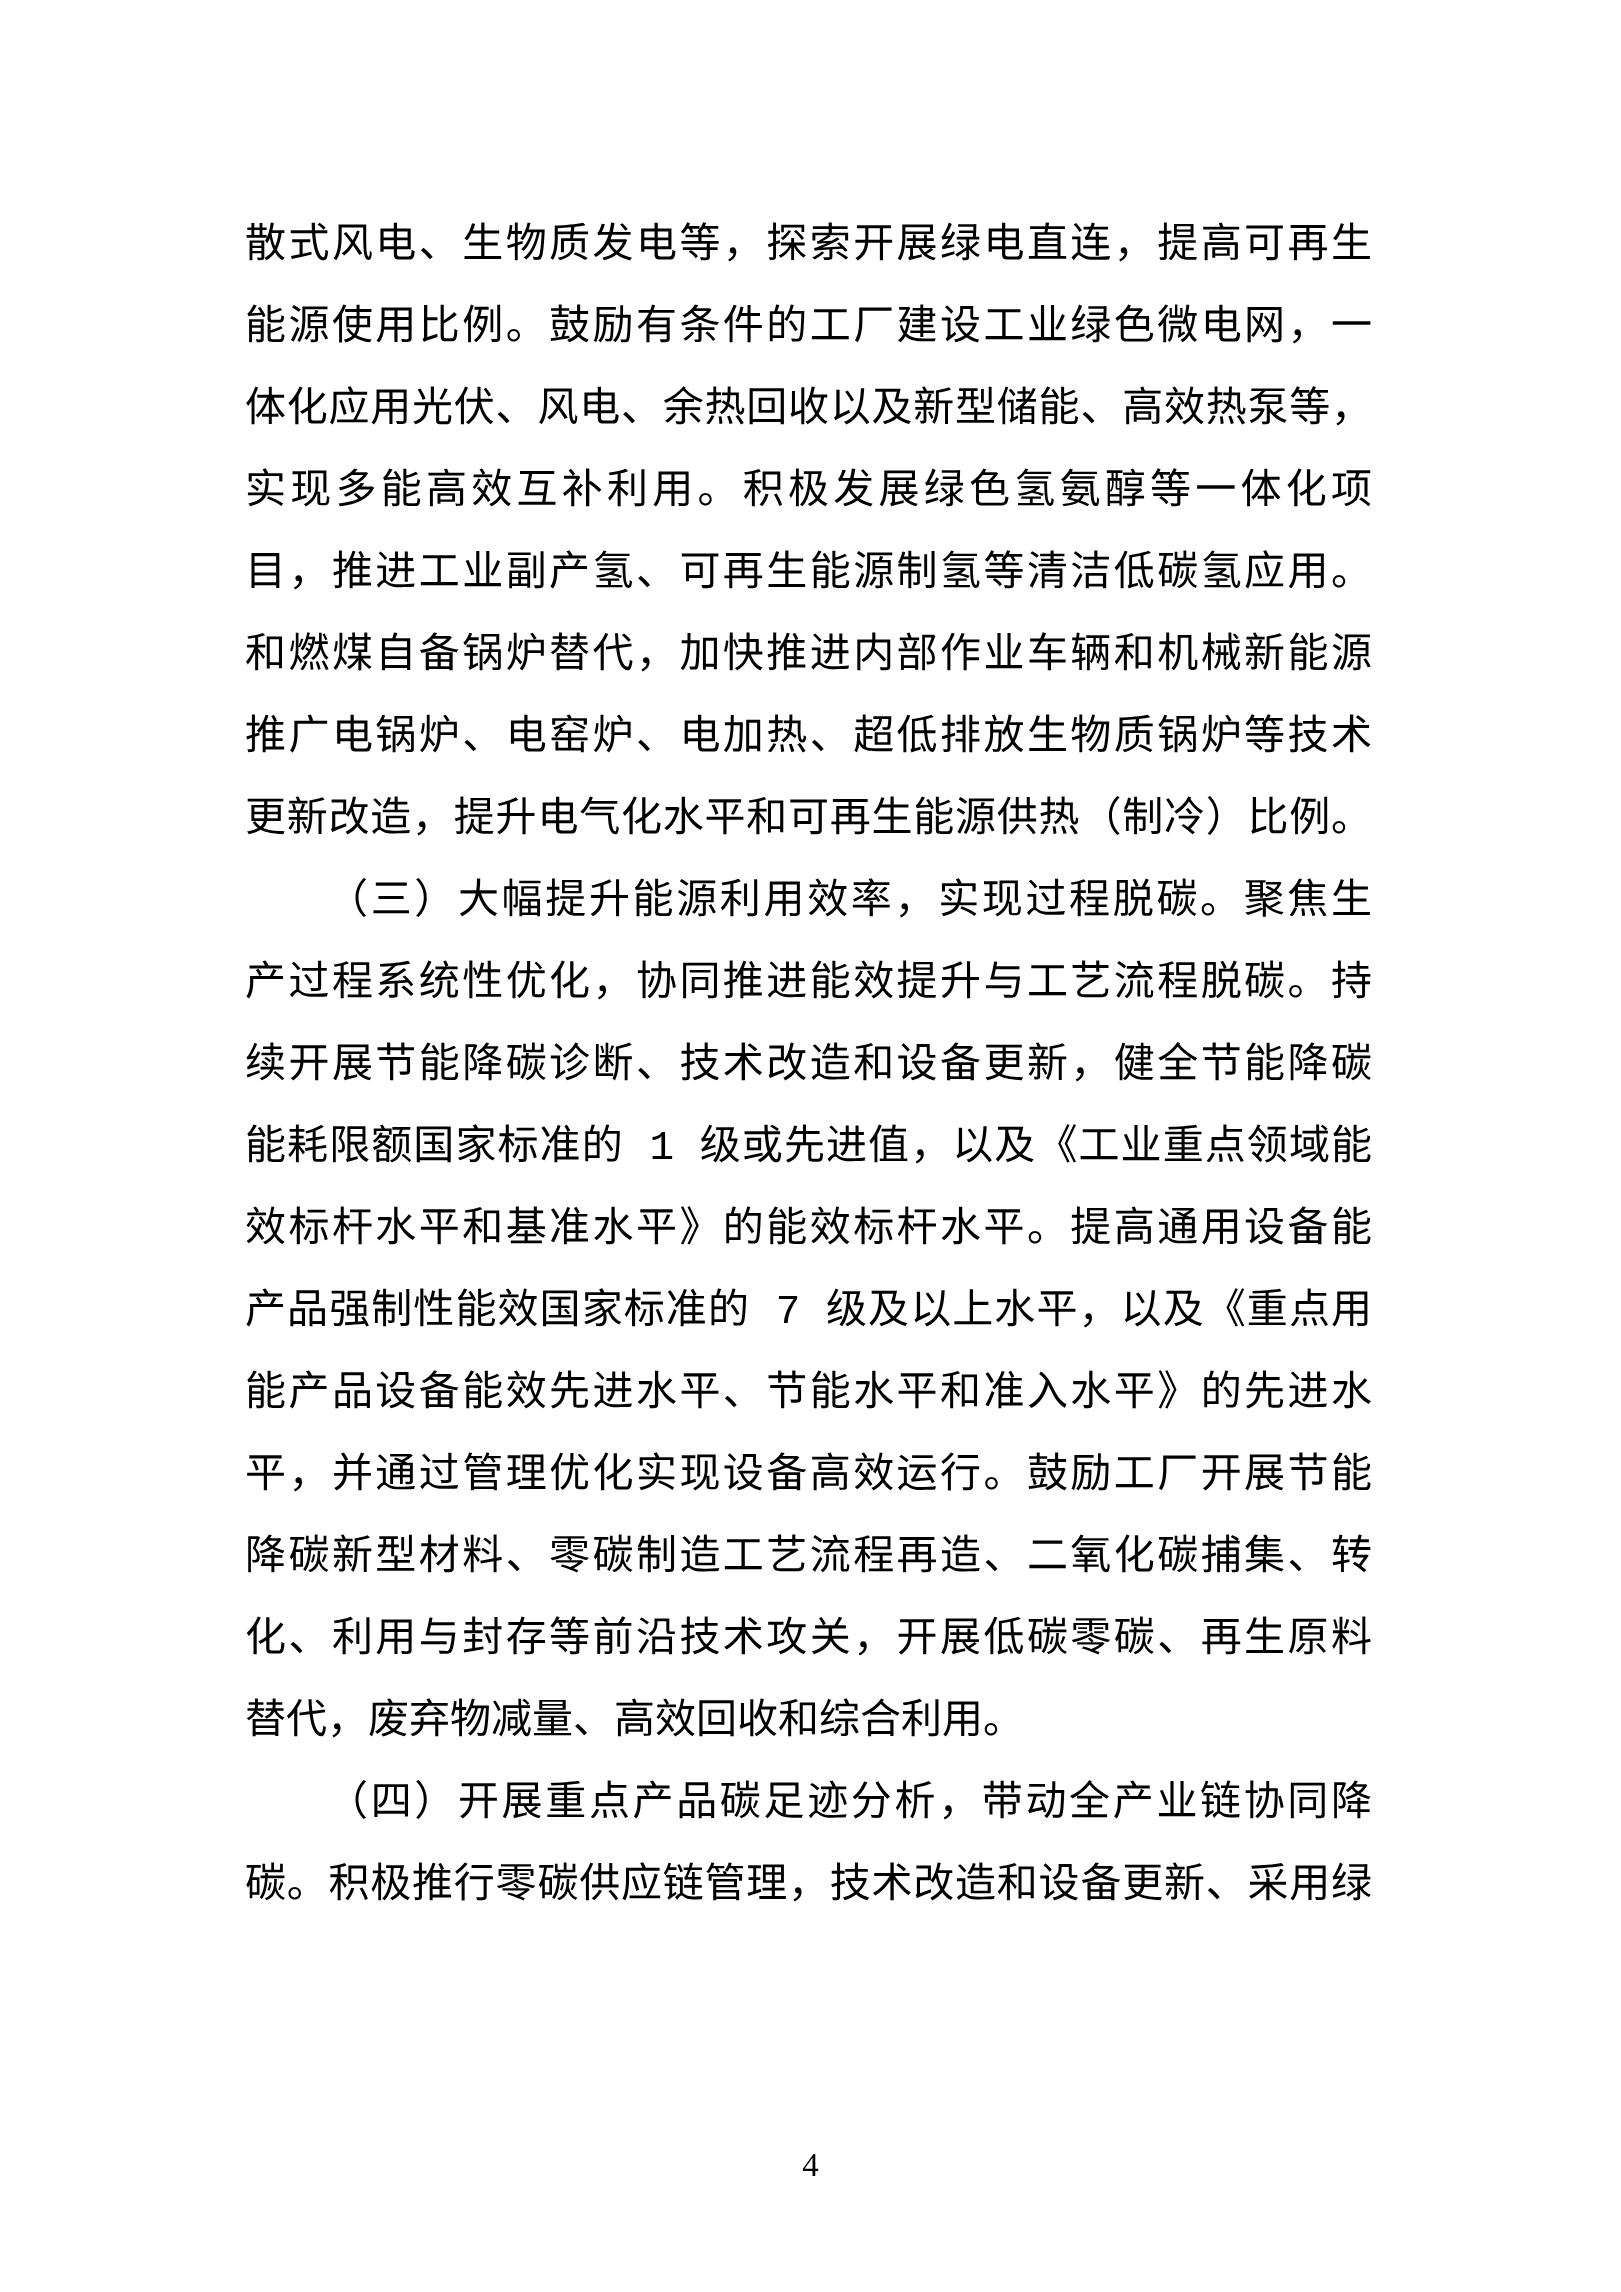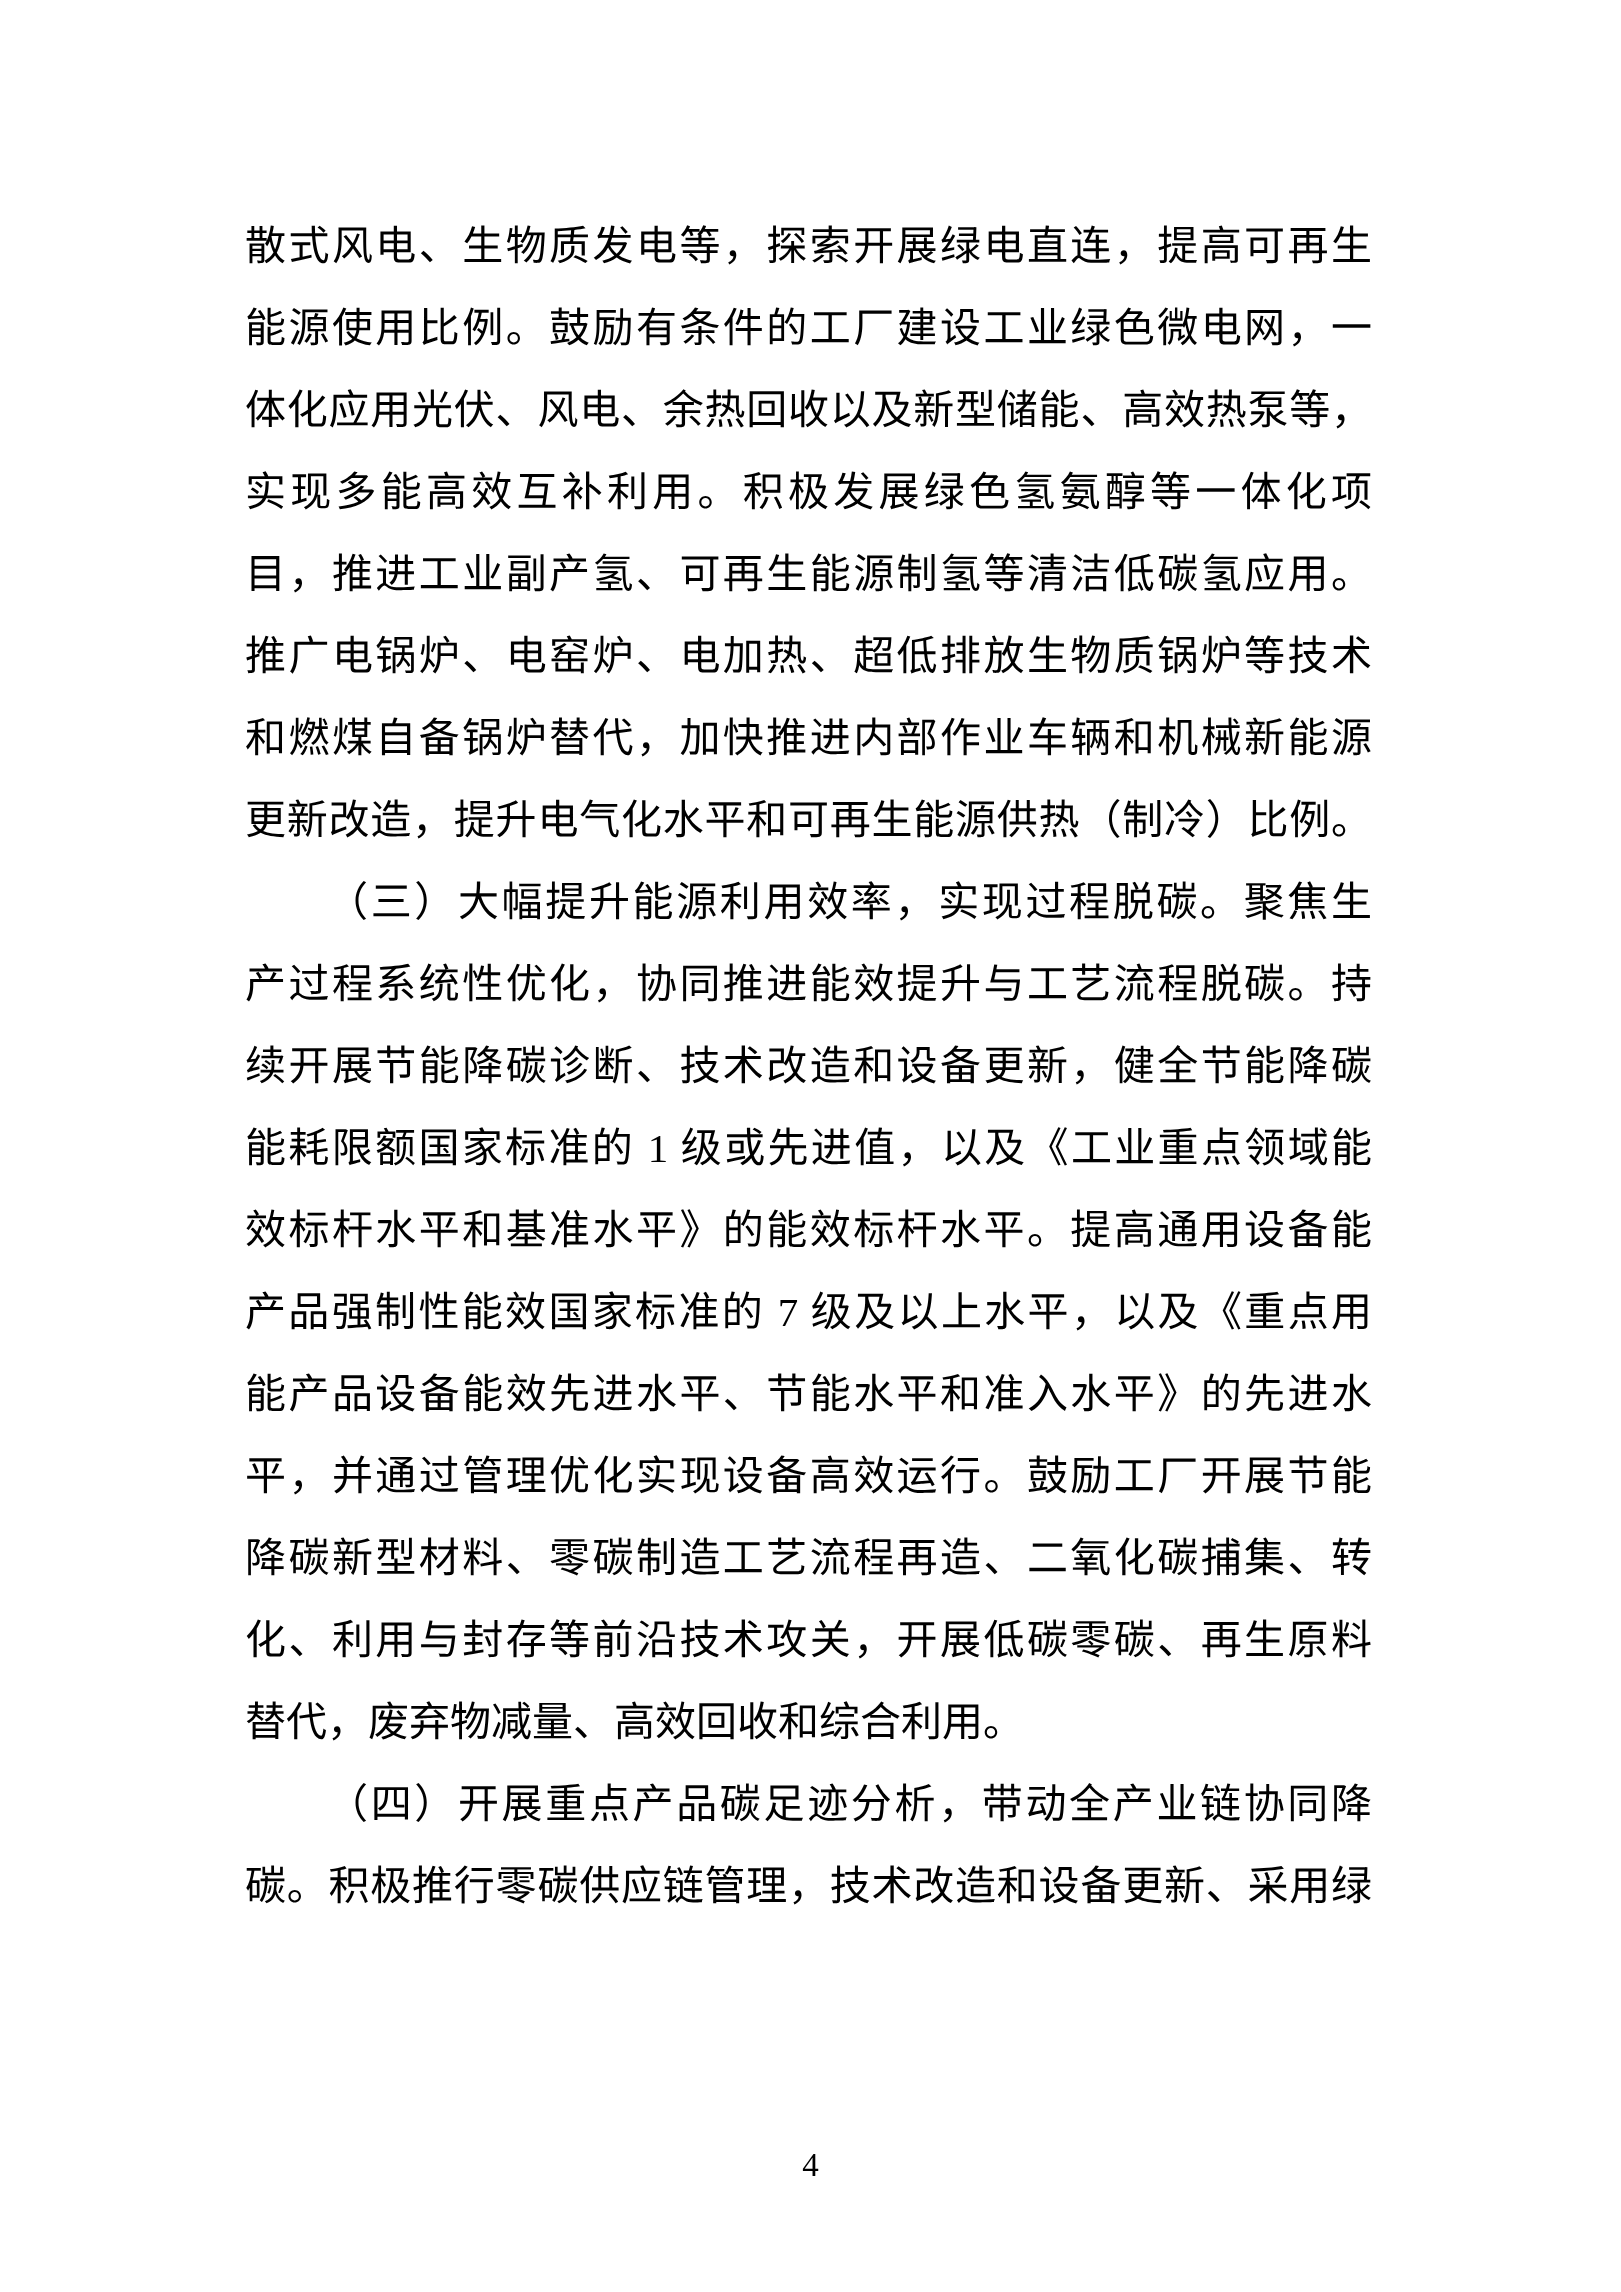--- a/index.html
+++ b/index.html
@@ -25,21 +25,21 @@
     padding: 0;
   }
   .line {
     margin: 0;
     padding: 0;
     height: 82px;
     line-height: 82px;
     font-size: 41px;
     font-weight: normal;
     color: #000000;
-    font-family: Liberation Serif, serif;
+    font-family: Liberation Mono, monospace;
     text-align: justify;
     text-align-last: justify;
     white-space: normal;
     overflow: visible;
   }
   .line.first {
     text-indent: 82px;
   }
   .line.short {
     text-align: right;
@@ -64,22 +64,22 @@
 
 <div class="page">
   <main class="content">
 
     <section class="paragraph">
       <p class="line">散式风电、生物质发电等，探索开展绿电直连，提高可再生</p>
       <p class="line">能源使用比例。鼓励有条件的工厂建设工业绿色微电网，一</p>
       <p class="line">体化应用光伏、风电、余热回收以及新型储能、高效热泵等，</p>
       <p class="line">实现多能高效互补利用。积极发展绿色氢氨醇等一体化项</p>
       <p class="line">目，推进工业副产氢、可再生能源制氢等清洁低碳氢应用。</p>
+      <p class="line">和燃煤自备锅炉替代，加快推进内部作业车辆和机械新能源</p>
       <p class="line">推广电锅炉、电窑炉、电加热、超低排放生物质锅炉等技术</p>
-      <p class="line">和燃煤自备锅炉替代，加快推进内部作业车辆和机械新能源</p>
       <p class="line">更新改造，提升电气化水平和可再生能源供热（制冷）比例。</p>
     </section>
 
     <section class="paragraph">
       <p class="line first">（三）大幅提升能源利用效率，实现过程脱碳。聚焦生</p>
       <p class="line">产过程系统性优化，协同推进能效提升与工艺流程脱碳。持</p>
       <p class="line">续开展节能降碳诊断、技术改造和设备更新，健全节能降碳</p>
       <p class="line">能耗限额国家标准的 1 级或先进值，以及《工业重点领域能</p>
       <p class="line">效标杆水平和基准水平》的能效标杆水平。提高通用设备能</p>
       <p class="line">产品强制性能效国家标准的 7 级及以上水平，以及《重点用</p>

